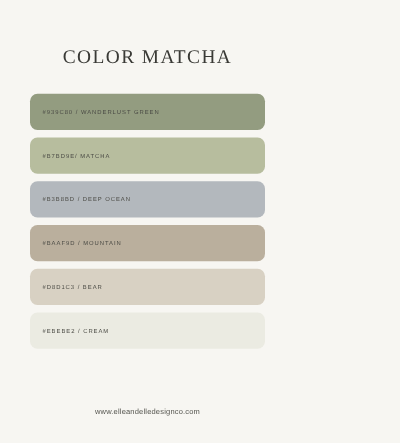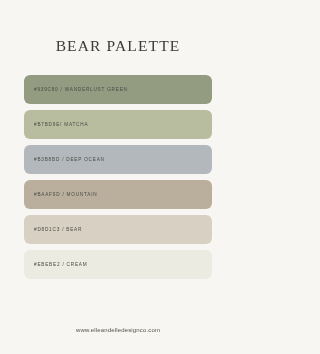--- a/index.html
+++ b/index.html
@@ -70,21 +70,21 @@
     letter-spacing: 0.15px;
     color: #55554f;
     white-space: nowrap;
   }
 </style>
 </head>
 <body style="background: rgb(247, 246, 242);">
 
 <div class="page" style="background: rgb(247, 246, 242);">
 
-  <div class="palette-title" style="color: rgb(58, 58, 54);">BEAR PALETTE</div>
+  <div class="palette-title" style="color: rgb(58, 58, 54);">COLOR MATCHA</div>
 
   <div class="swatch-list">
 
     <div class="swatch" style="background-color: rgb(147, 156, 128);">
       <span class="swatch-label" style="color: rgb(74, 74, 68);">#939C80 / WANDERLUST GREEN</span>
     </div>
 
     <div class="swatch" style="background-color: rgb(183, 189, 158);">
       <span class="swatch-label" style="color: rgb(74, 74, 68);">#B7BD9E/ MATCHA</span>
     </div>

